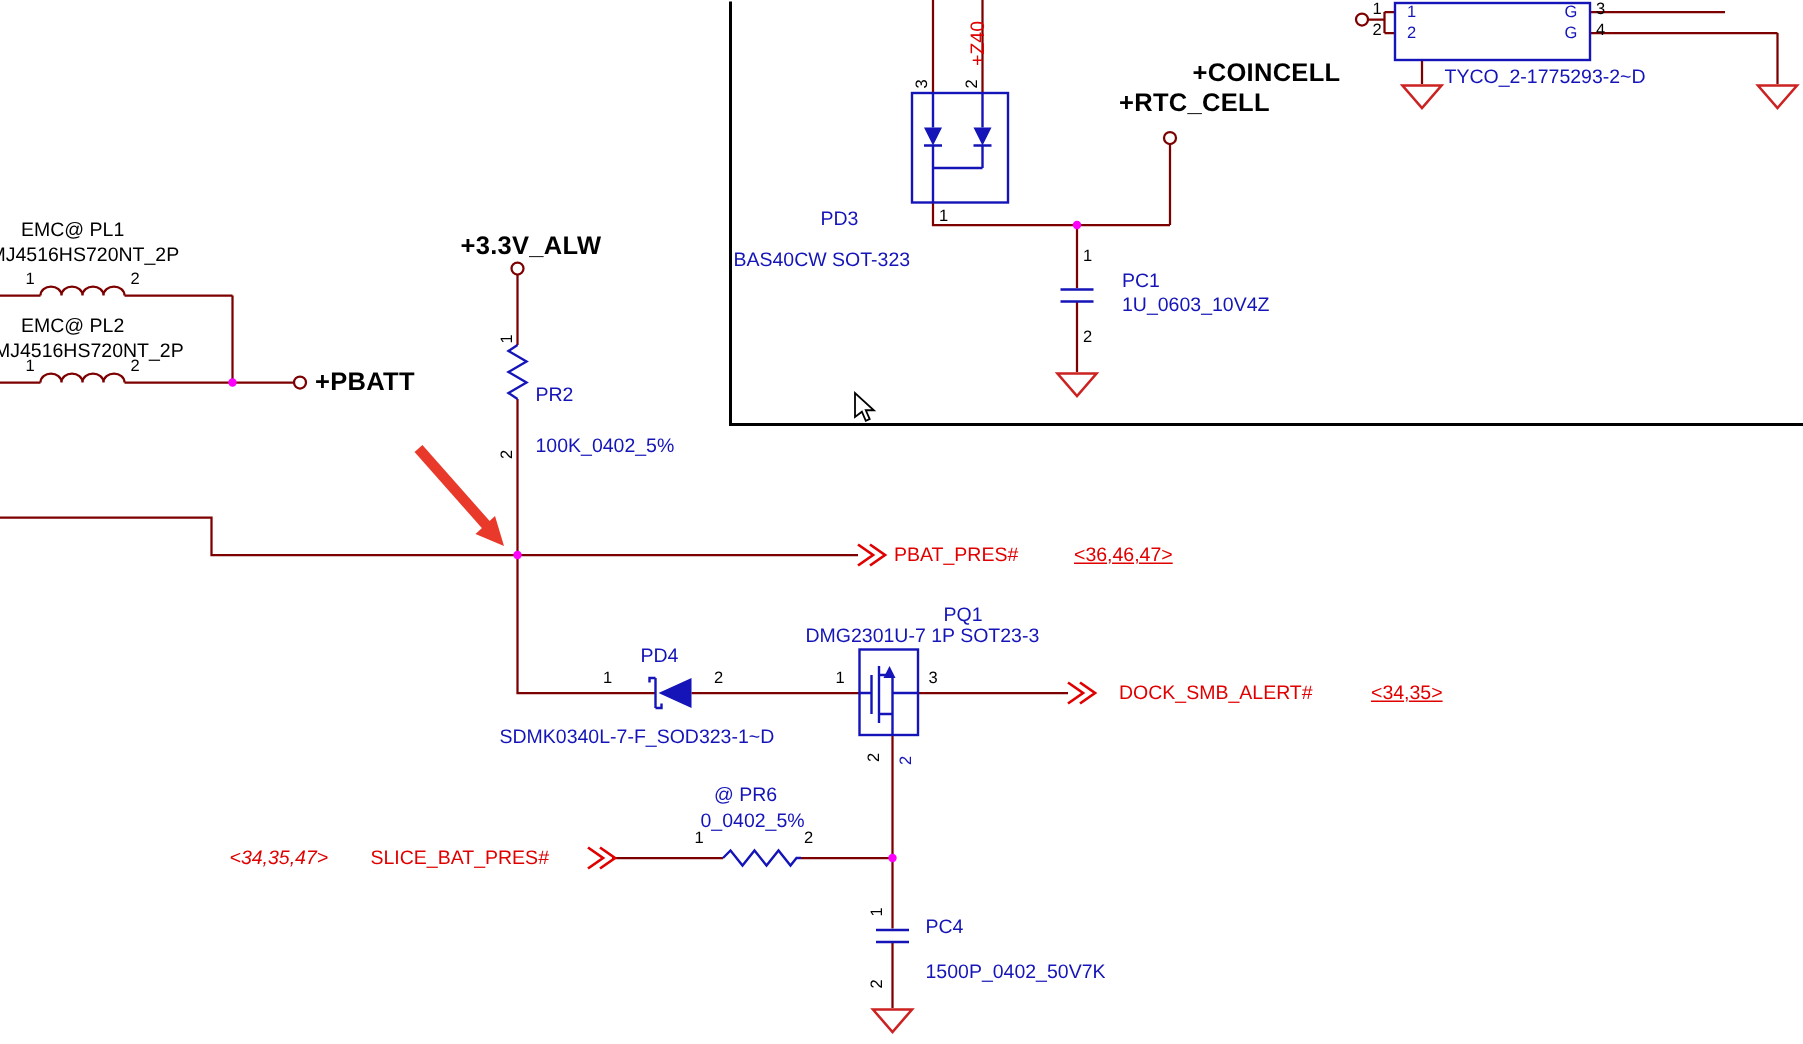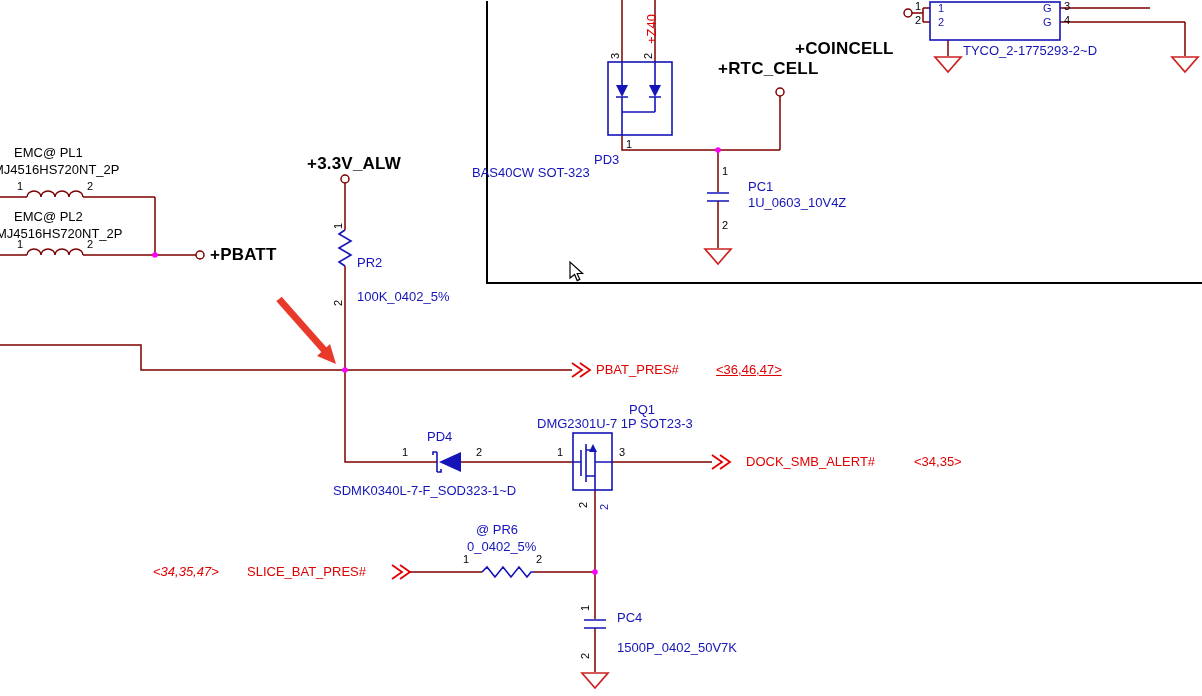--- a/index.html
+++ b/index.html
@@ -145,34 +145,34 @@
   <span class="t blk" style="left:-7px;top:163px;">MJ4516HS720NT_2P</span>
   <span class="t pin" style="left:17px;top:180px;">1</span>
   <span class="t pin" style="left:87px;top:180px;">2</span>
   <span class="t blk" style="left:14px;top:210px;">EMC@ PL2</span>
   <span class="t blk" style="left:-4px;top:227px;">MJ4516HS720NT_2P</span>
   <span class="t pin" style="left:17px;top:238px;">1</span>
   <span class="t pin" style="left:87px;top:238px;">2</span>
 
   <span class="t pwr" style="left:210px;top:246px;">+PBATT</span>
   <span class="t pwr" style="left:307px;top:155px;">+3.3V_ALW</span>
-  <span class="t pwr" style="left:718px;top:60px;">+RTC_CELL</span>
+  <span class="t pwr" style="left:746px;top:60px;">+RTC_CELL</span>
   <span class="t pwr" style="left:795px;top:2px;margin-top:38px;">+COINCELL</span>
   <span class="t red r90" style="left:645px;top:44px;">+Z40</span>
 
   <span class="t pin r90" style="left:332px;top:229px;">1</span>
   <span class="t pin r90" style="left:332px;top:306px;">2</span>
   <span class="t blue" style="left:357px;top:256px;">PR2</span>
   <span class="t blue" style="left:357px;top:290px;">100K_0402_5%</span>
 
   <span class="t pin r90" style="left:609px;top:59px;">3</span>
   <span class="t pin r90" style="left:642px;top:59px;">2</span>
   <span class="t pin" style="left:626px;top:138px;">1</span>
-  <span class="t blue" style="left:594px;top:139px;margin-top:14px;">PD3</span>
-  <span class="t blue" style="left:472px;top:166px;">BAS40CW SOT-323</span>
+  <span class="t blue" style="left:547px;top:139px;">PD3</span>
+  <span class="t blue" style="left:489px;top:166px;">BAS40CW SOT-323</span>
 
   <span class="t pin" style="left:722px;top:165px;">1</span>
   <span class="t pin" style="left:722px;top:219px;">2</span>
   <span class="t blue" style="left:748px;top:180px;">PC1</span>
   <span class="t blue" style="left:748px;top:196px;">1U_0603_10V4Z</span>
 
   <span class="t pin" style="left:915px;top:0px;">1</span>
   <span class="t pin" style="left:915px;top:14px;">2</span>
   <span class="t pin" style="left:1064px;top:0px;">3</span>
   <span class="t pin" style="left:1064px;top:14px;">4</span>
@@ -191,21 +191,21 @@
   <span class="t blue" style="left:333px;top:484px;">SDMK0340L-7-F_SOD323-1~D</span>
 
   <span class="t blue" style="left:583px;top:403px;margin-left:46px;">PQ1</span>
   <span class="t blue" style="left:537px;top:417px;text-align:right;">DMG2301U-7 1P SOT23-3</span>
   <span class="t pin" style="left:557px;top:446px;">1</span>
   <span class="t pin" style="left:619px;top:446px;">3</span>
   <span class="t pin r90" style="left:577px;top:508px;">2</span>
   <span class="t pinb r90" style="left:598px;top:510px;">2</span>
 
   <span class="t red" style="left:746px;top:455px;">DOCK_SMB_ALERT#</span>
-  <span class="t red" style="left:914px;top:455px;">&lt;34,35&gt;</span>
+  <span class="t red" style="left:914px;top:455px;text-decoration:underline;">&lt;34,35&gt;</span>
 
   <span class="t red" style="left:153px;top:565px;font-style:italic;">&lt;34,35,47&gt;</span>
   <span class="t red" style="left:247px;top:565px;">SLICE_BAT_PRES#</span>
   <span class="t blue" style="left:476px;top:523px;">@ PR6</span>
   <span class="t blue" style="left:467px;top:540px;">0_0402_5%</span>
   <span class="t pin" style="left:463px;top:553px;">1</span>
   <span class="t pin" style="left:536px;top:553px;">2</span>
 
   <span class="t pin r90" style="left:579px;top:611px;">1</span>
   <span class="t pin r90" style="left:579px;top:659px;">2</span>

